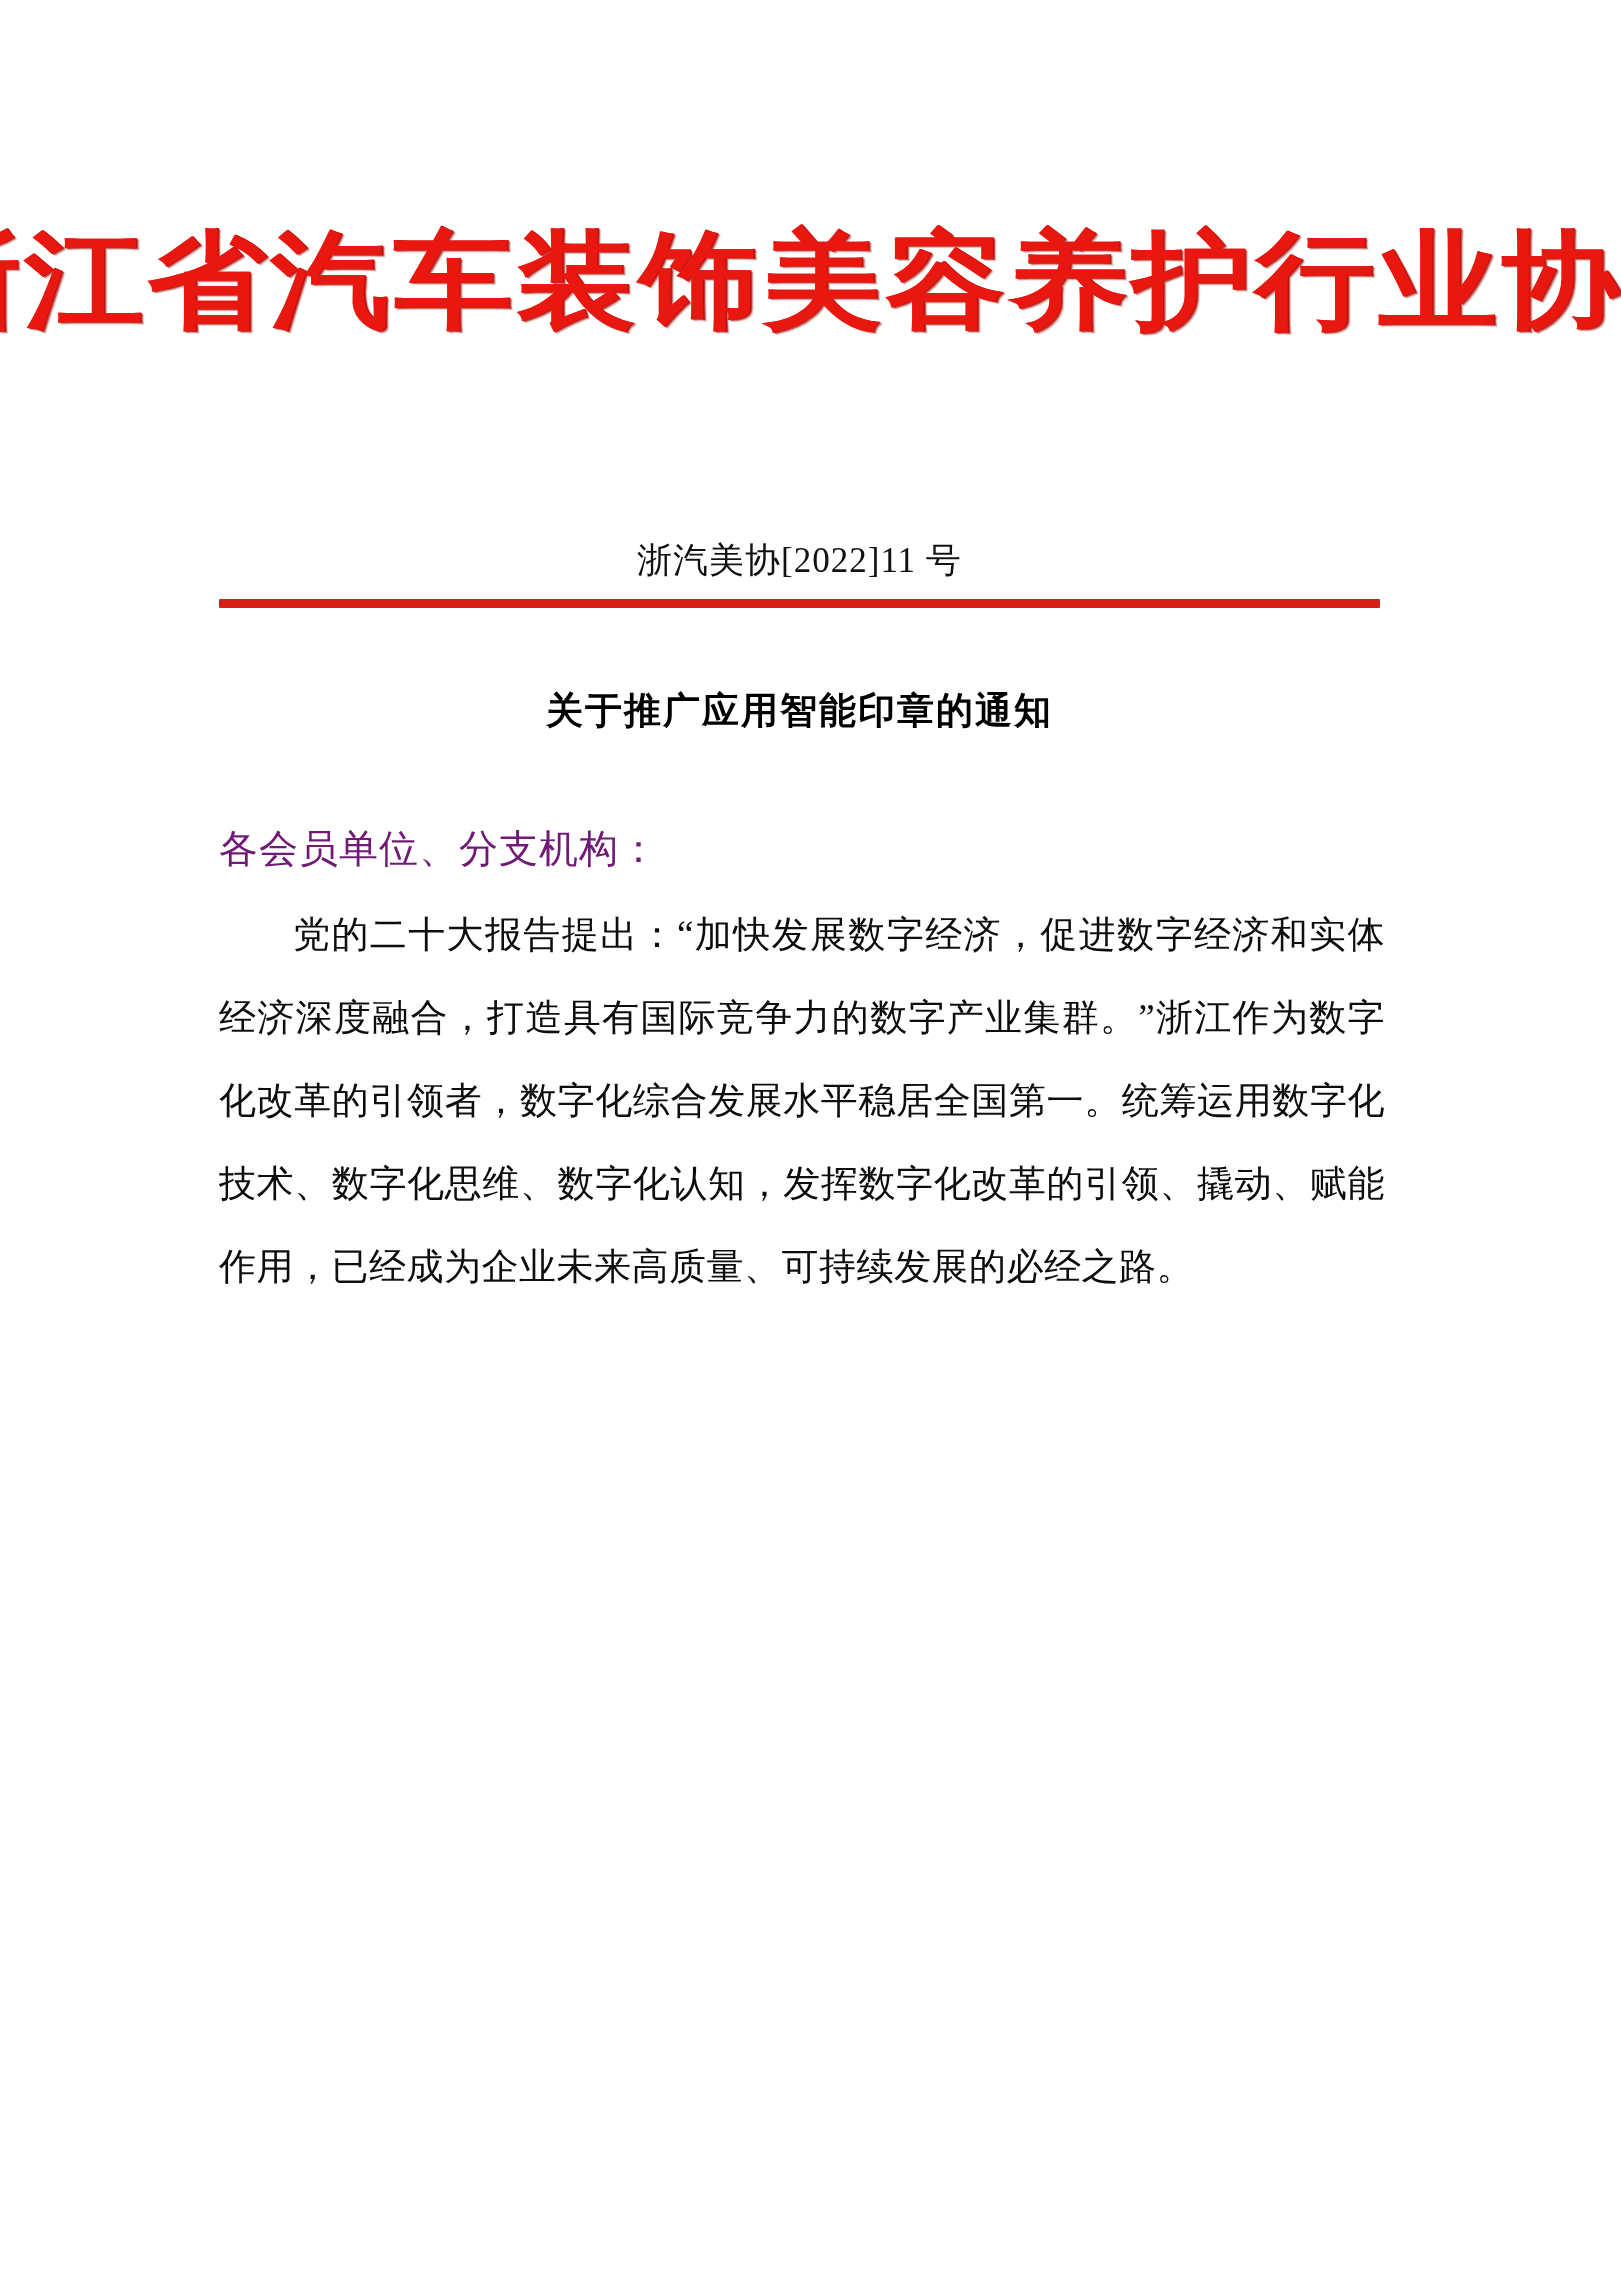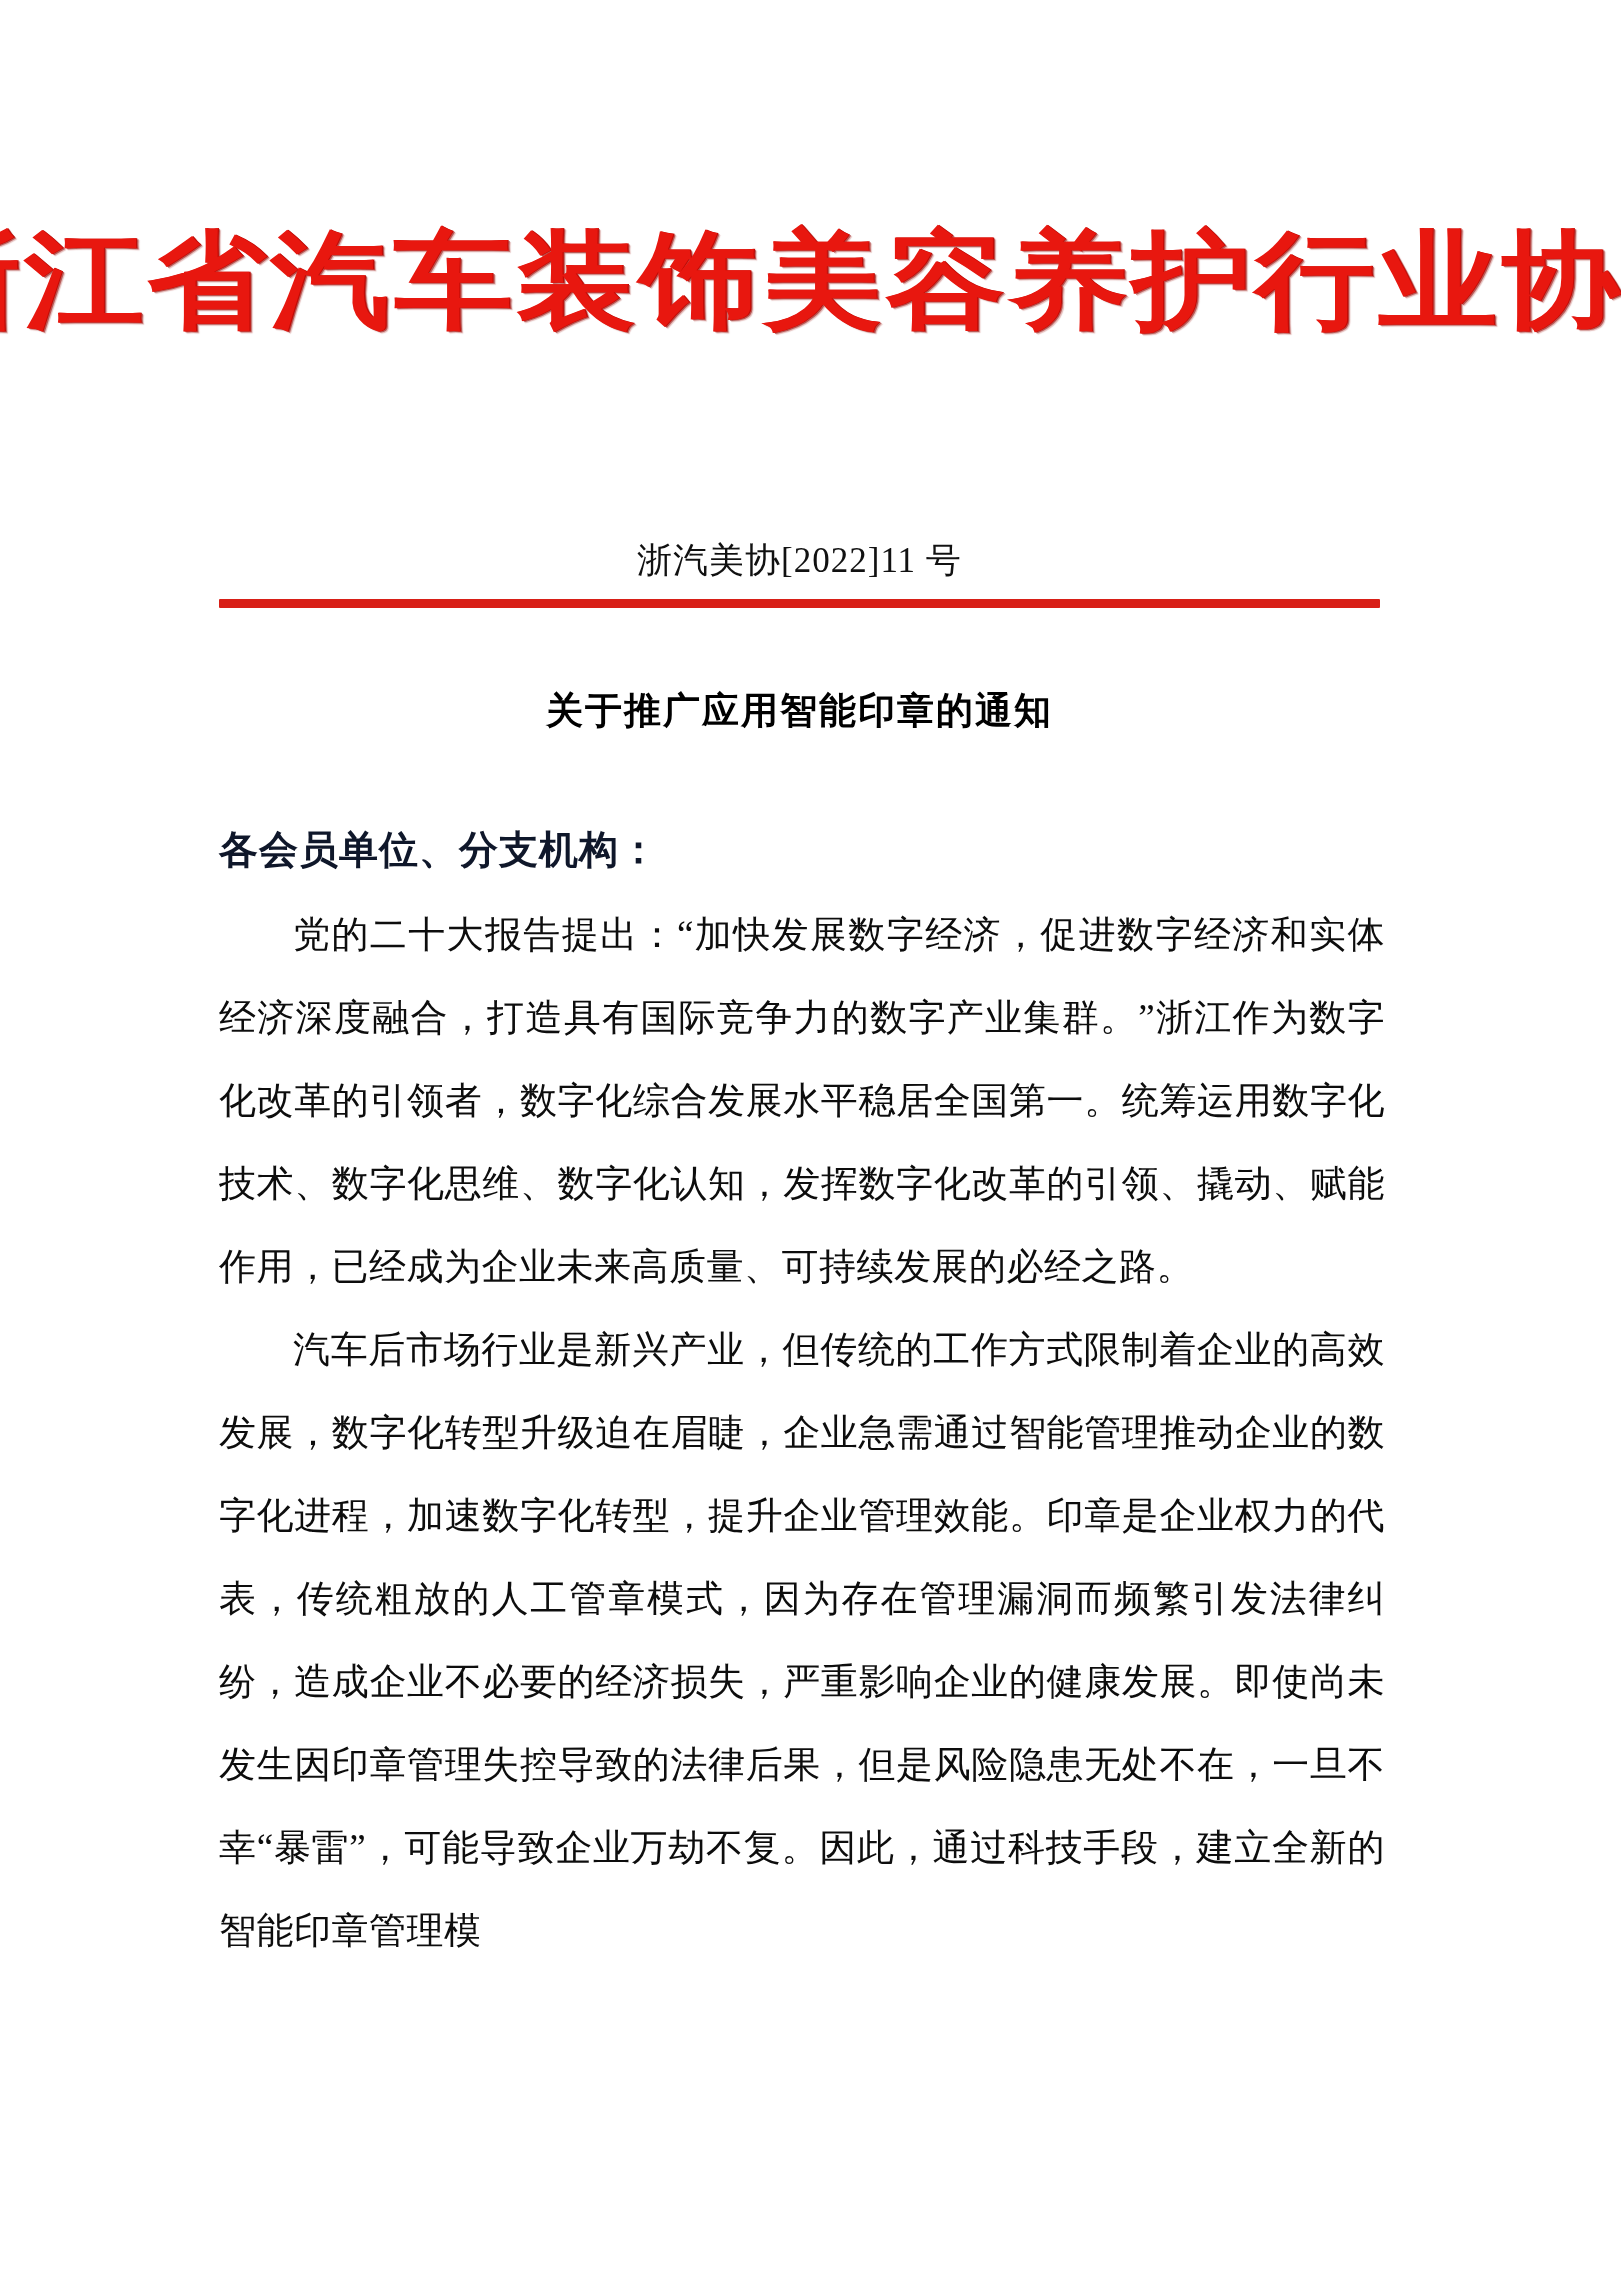--- a/index.html
+++ b/index.html
@@ -92,26 +92,26 @@
   
   .body-block {
     position: absolute;
     left: 219px;
     width: 1166px;
     top: 823px;
   }
 
   .salutation {
     font-family: "DejaVu Serif", "Liberation Serif", serif;
-    font-weight: 700;
+    font-weight: 400;
     font-size: 39px;
     letter-spacing: 1px;
     line-height: 1.35;
     margin: 0 0 17.6px 0;
-    color: #0f172a;
+    color: #701a75;
   }
 
   .para {
     font-family: "Liberation Serif", "DejaVu Serif", serif;
     font-size: 37px;
     line-height: 83px;
     letter-spacing: 0.5px;
     text-indent: 2em;
     text-align: justify;
     text-justify: inter-character;
@@ -133,17 +133,16 @@
     <span class="docnum">浙汽美协[2022]11 号</span>
   </div>
 
   <div class="red-rule"></div>
 
   <div class="doc-title">关于推广应用智能印章的通知</div>
 
   <div class="body-block">
     <p class="salutation">各会员单位、分支机构：</p>
     <p class="para">党的二十大报告提出：“加快发展数字经济，促进数字经济和实体经济深度融合，打造具有国际竞争力的数字产业集群。”浙江作为数字化改革的引领者，数字化综合发展水平稳居全国第一。统筹运用数字化技术、数字化思维、数字化认知，发挥数字化改革的引领、撬动、赋能作用，已经成为企业未来高质量、可持续发展的必经之路。</p>
-    <p class="para">汽车后市场行业是新兴产业，但传统的工作方式限制着企业的高效发展，数字化转型升级迫在眉睫，企业急需通过智能管理推动企业的数字化进程，加速数字化转型，提升企业管理效能。印章是企业权力的代表，传统粗放的人工管章模式，因为存在管理漏洞而频繁引发法律纠纷，造成企业不必要的经济损失，严重影响企业的健康发展。即使尚未发生因印章管理失控导致的法律后果，但是风险隐患无处不在，一旦不幸“暴雷”，可能导致企业万劫不复。因此，通过科技手段，建立全新的智能印章管理模</p>
   </div>
 
 </div>
 
 
 </body></html>

